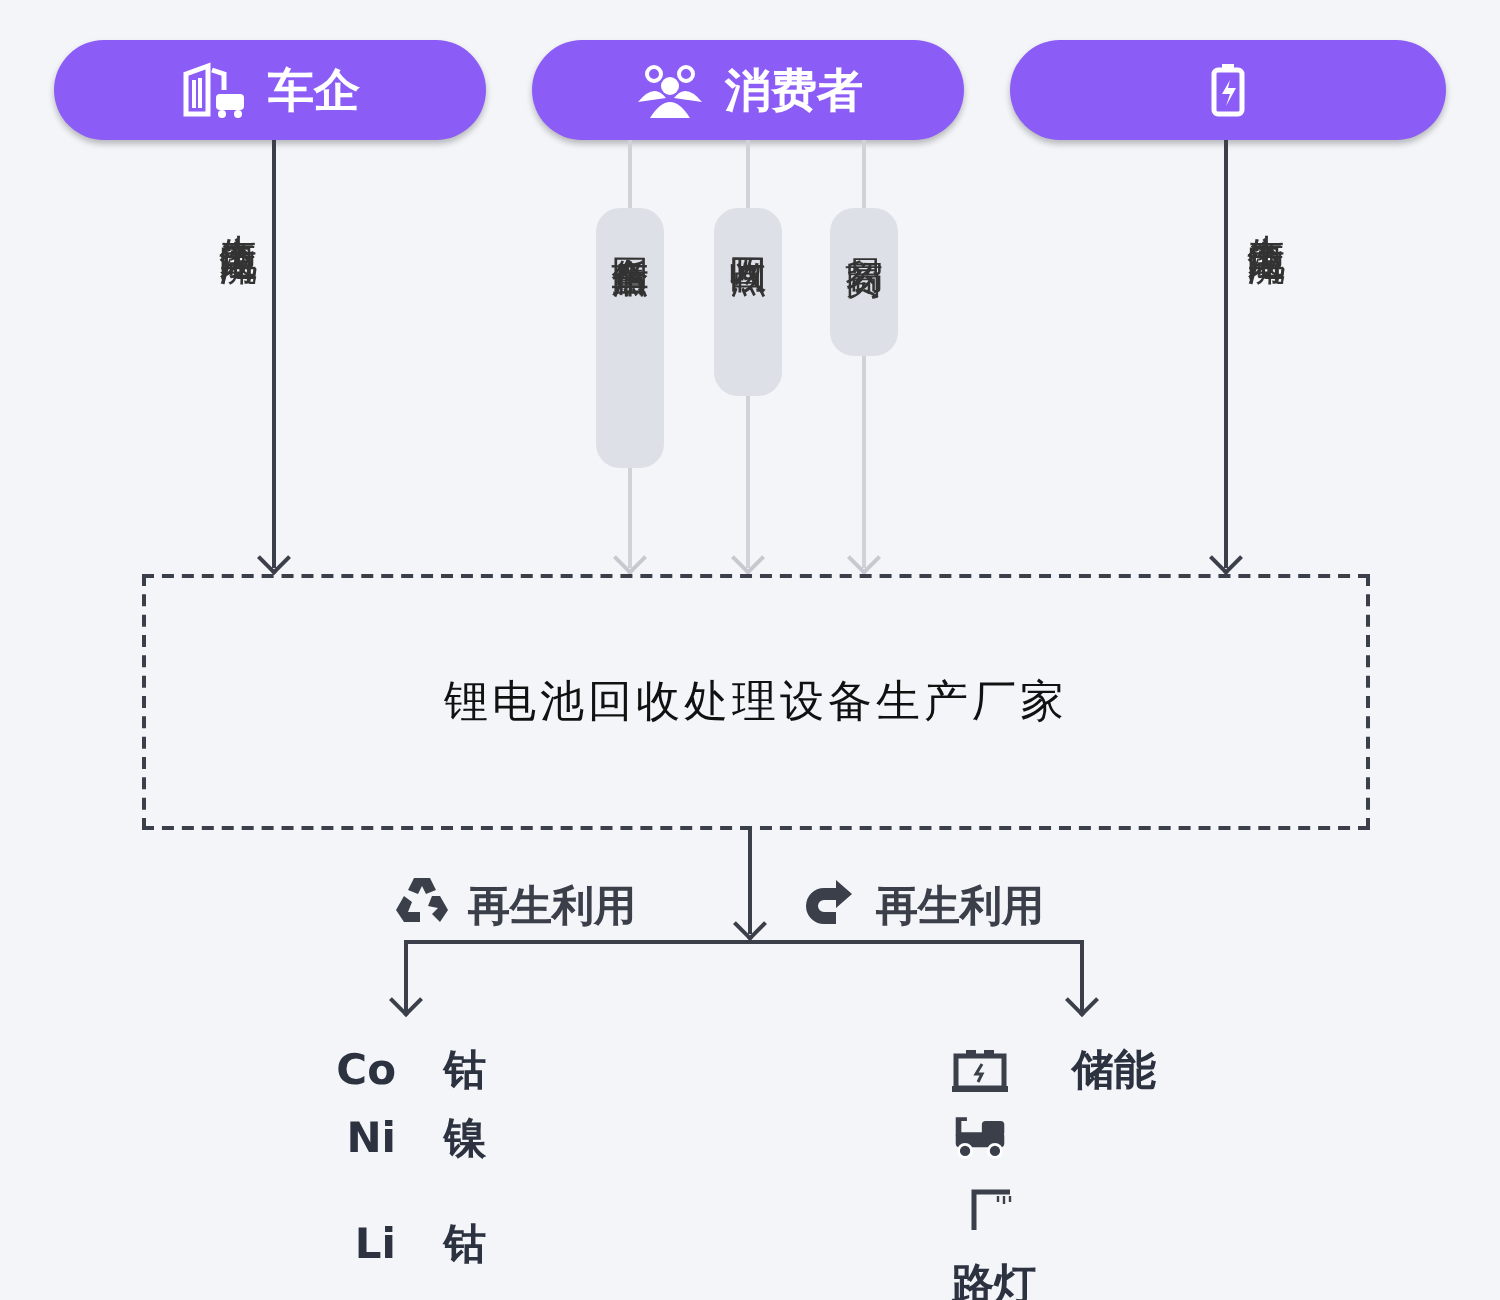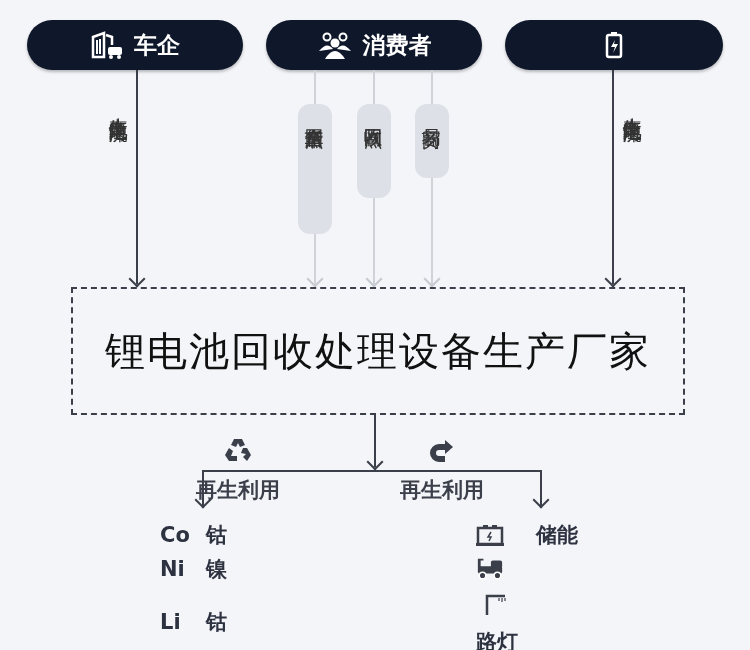--- a/index.html
+++ b/index.html
@@ -1,39 +1,39 @@
 <!DOCTYPE html>
 <html><head>
 <meta charset="utf-8">
 <style>
   html, body { margin:0; padding:0; }
   body { width:750px; height:650px; background:#f4f5f9; position:relative; overflow:hidden;
          font-family:"DejaVu Sans", sans-serif; color:#222; }
-  .pill { position:absolute; top:20px; height:50px; border-radius:25px; background:#0f172a;
+  .pill { position:absolute; top:20px; height:50px; border-radius:25px; background:#8b5cf6;
           color:#fff; display:flex; align-items:center; justify-content:center; gap:10px;
           font-size:23px; font-weight:bold; box-shadow:0 2px 3px rgba(0,0,0,0.25); }
   .pill svg { display:block; }
   .vline { position:absolute; width:2px; background:#3a3f4a; }
   .vline.light { background:#cfd2d8; width:2px; }
   .arrowhead { position:absolute; width:10px; height:10px; border-right:2px solid #3a3f4a;
                border-bottom:2px solid #3a3f4a; transform:rotate(45deg); }
   .arrowhead.light { border-color:#c6c9cf; }
   .vtext { position:absolute; writing-mode:vertical-rl; text-orientation:upright;
            font-size:19px; color:#333; letter-spacing:1px; }
   .tag { position:absolute; background:#dde0e6; border-radius:12px; writing-mode:vertical-rl;
          text-orientation:upright; font-size:19px; color:#333; padding:10px 4px;
          width:26px; display:flex; align-items:center; justify-content:flex-start; }
   .box { position:absolute; left:71px; top:287px; width:610px; height:124px;
          border:2px dashed #3a3f4a; display:flex; align-items:center; justify-content:center; }
-  .box span { font-size:40px; color:#111; letter-spacing:2px; }
+  .box span { font-size:22px; color:#111; letter-spacing:2px; }
   .hline { position:absolute; height:2px; background:#3a3f4a; }
   .label { position:absolute; display:flex; align-items:center; gap:8px; font-size:21px;
-           font-weight:bold; color:#3a3f4a;flex-direction:column; }
+           font-weight:bold; color:#3a3f4a; }
   .elem { position:absolute; font-size:21px; font-weight:bold; color:#2d3240; }
-  .elem .sym { display:inline-block; width:38px; text-align:left; margin-right:8px;
+  .elem .sym { display:inline-block; width:38px; text-align:right; margin-right:24px;
                font-family:"DejaVu Sans", sans-serif; }
   .use { position:absolute; display:flex; align-items:center; gap:12px; font-size:21px;
          font-weight:bold; color:#2d3240; }
   .use .ic { width:28px; height:24px; display:flex; align-items:center; justify-content:center; }
 </style>
 </head>
 <body>
 
 <div class="pill" style="left:27px; width:216px;">
   <span>

